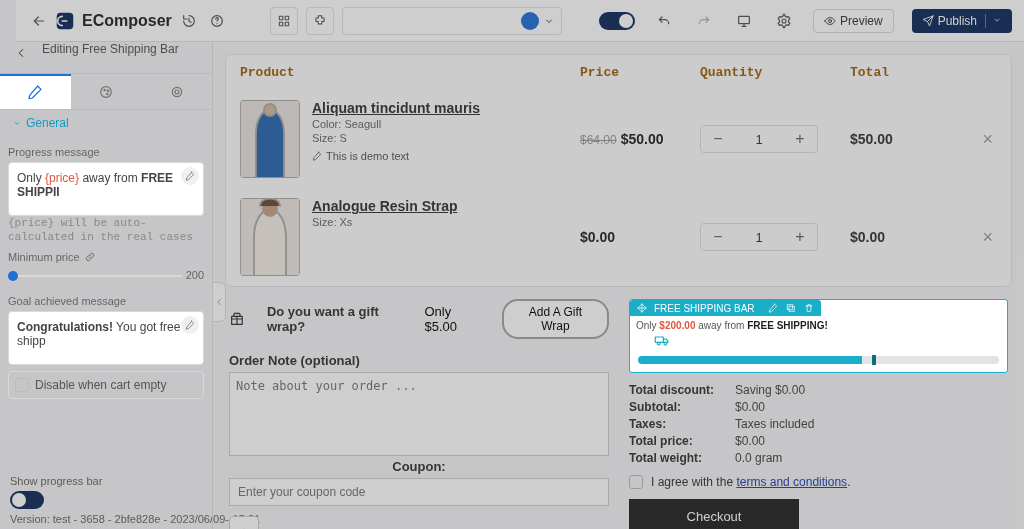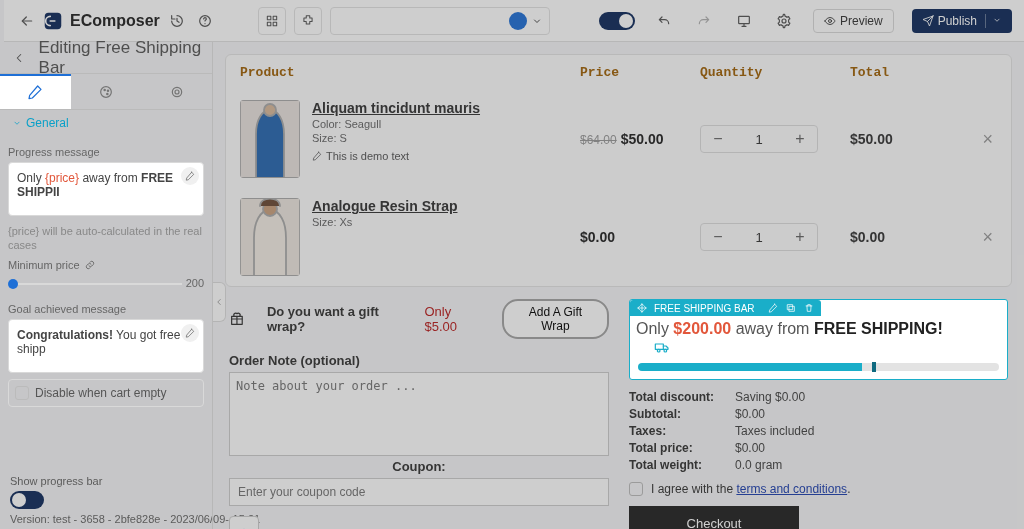--- a/index.html
+++ b/index.html
@@ -1,55 +1,55 @@
 <!DOCTYPE html>
 <html><head>
 <meta charset="utf-8">
 <style>
   * { box-sizing: border-box; margin: 0; padding: 0; }
   body { font-family: -apple-system, BlinkMacSystemFont, "Segoe UI", Arial, sans-serif; background:#f5f5f7; color:#333; font-size:13px; width:1024px; height:529px; overflow:hidden; position:relative; }
   .dim-overlay { position:absolute; inset:0; background:rgba(60,60,60,0.25); z-index:50; pointer-events:none; }
   .bright { position:relative; z-index:60; }
 
   
-  .topbar { position:absolute; top:0; left:4px; right:0; height:42px; display:flex; align-items:center; border-bottom:1px solid #e0e0e0; background:#fff; }
+  .topbar { position:absolute; top:0; left:16px; right:0; height:42px; display:flex; align-items:center; border-bottom:1px solid #e0e0e0; background:#fff; }
   .tb-left { display:flex; align-items:center; gap:6px; padding:0 10px; height:100%; }
   .tb-iconbtn { width:22px; height:22px; display:flex; align-items:center; justify-content:center; color:#555; cursor:pointer; }
   .logo { display:flex; align-items:center; gap:6px; font-weight:700; font-size:16px; color:#222; }
   .logo svg { width:22px; height:22px; }
   .tb-mid { flex:1; display:flex; align-items:center; gap:8px; padding:0 10px; }
   .tb-midgap { width:14px; }
   .tb-grid, .tb-puzzle { width:28px; height:28px; display:flex; align-items:center; justify-content:center; border:1px solid #e2e2e2; border-radius:4px; color:#555; cursor:pointer; }
   .tb-search { flex:0 0 220px; height:28px; border:1px solid #e2e2e2; border-radius:4px; display:flex; align-items:center; justify-content:flex-end; padding-right:6px; }
   .tb-search .chip { width:18px; height:18px; border-radius:50%; background:#1f6fd6; }
   .tb-right { display:flex; align-items:center; gap:18px; padding:0 12px; }
   .toggle-pill { width:36px; height:18px; background:#0f2a5b; border-radius:9px; position:relative; }
   .toggle-pill::after { content:""; position:absolute; right:2px; top:2px; width:14px; height:14px; border-radius:50%; background:#fff; }
   .btn-outline { border:1px solid #d9d9d9; background:#fff; padding:4px 10px; border-radius:4px; font-size:12px; cursor:pointer; display:flex; align-items:center; gap:4px; color:#333; }
   .btn-primary { background:#0f2a5b; color:#fff; border:none; padding:5px 10px; border-radius:4px; font-size:12px; cursor:pointer; display:flex; align-items:center; gap:4px; }
   .btn-primary .suffix { border-left:1px solid rgba(255,255,255,0.35); margin-left:4px; padding-left:6px; }
 
   
-  .subheader { position:absolute; top:42px; left:0; width:212px; height:32px; display:flex; align-items:center; gap:10px; padding:0 10px; background:#f5f5f7; border-bottom:1px solid #e5e5e5; color:#555; font-size:17px; }
+  .subheader { position:absolute; top:42px; left:0; width:212px; height:32px; display:flex; align-items:flex-start; gap:10px; padding:0 10px; background:#f5f5f7; border-bottom:1px solid #e5e5e5; color:#555; font-size:12px; }
 
   
   .tabrow { position:absolute; top:74px; left:0; width:212px; height:36px; display:flex; background:#f5f5f7; border-bottom:1px solid #e5e5e5; }
   .tabrow .tab { flex:1; display:flex; align-items:center; justify-content:center; color:#888; cursor:pointer; }
   .tabrow .tab.active-big { background:#fff; position:relative; }
   .tabrow .tab.active-big svg { stroke:#1e6fd6; }
   .tabrow .tab.active-big::after{content:""; position:absolute; left:0; right:0; top:0; height:2px; background:#1e6fd6;}
 
   
   .leftpanel { position:absolute; top:110px; left:8px; width:196px; bottom:68px; }
   .section-head { display:flex; align-items:center; gap:4px; color:#0aa0c8; font-size:12px; padding:6px 4px 10px; cursor:pointer; }
   .section-head svg { stroke:#0aa0c8; width:10px; height:10px; }
   .field-label { font-size:11px; color:#666; margin:6px 0 4px; display:flex; align-items:center; gap:4px;}
   .textbox { border:1px solid #d9d9d9; border-radius:4px; background:#fff; width:100%; min-height:54px; padding:8px; font-size:12px; color:#444; position:relative; }
   .textbox .pencil { position:absolute; top:4px; right:4px; width:18px; height:18px; border-radius:50%; background:#f0f0f0; display:flex; align-items:center; justify-content:center; color:#666; font-size:10px; }
-  .note { font-size:11px; color:#888; margin-top:8px; line-height:1.3; }
+  .note { font-size:11px; color:#888; margin-top:0; line-height:1.3;font-family:Liberation Mono, monospace; }
   .slider { position:relative; height:18px; margin:4px 0 10px; }
   .slider .track { position:absolute; top:8px; left:0; right:22px; height:2px; background:#d9d9d9; }
   .slider .thumb { position:absolute; top:4px; left:0; width:10px; height:10px; border-radius:50%; background:#1e6fd6; }
   .slider .val { position:absolute; right:0; top:2px; font-size:11px; color:#666; }
   .checkbox-row { display:flex; align-items:center; gap:6px; font-size:12px; color:#555; margin-top:6px; border:1px solid #d9d9d9; border-radius:4px; padding:6px;}
   .checkbox-box { width:14px; height:14px; border:1px solid #bbb; border-radius:3px; }
 
   .below-panel { position:absolute; left:10px; width:196px; bottom:20px; }
   .switch { width:34px; height:18px; background:#0f2a5b; border-radius:9px; position:relative; margin-top:4px; }
   .switch::after { content:""; position:absolute; left:2px; top:2px; width:14px; height:14px; border-radius:50%; background:#fff; }
@@ -72,32 +72,32 @@
   .price-now { font-weight:700; color:#222; font-size:14px;}
   .qty-box { display:flex; align-items:center; border:1px solid #ddd; border-radius:4px; width:118px; justify-content:space-between; padding:4px 8px;}
   .qty-btn { width:18px; text-align:center; color:#666; cursor:pointer; font-size:16px;}
   .row-total { font-weight:700; font-size:14px; display:flex; align-items:center; justify-content:space-between; padding-right:4px;}
   .row-total .x { color:#999; font-weight:400; cursor:pointer; font-size:18px;}
 
   .below-cart { display:flex; gap:20px; margin:10px 16px; }
   .leftcol { flex:0 0 380px; }
   .giftrow { display:flex; align-items:center; gap:22px; font-size:13px;}
   .gift-btn { border:2px solid #a3a3a3; border-radius:16px; padding:4px 14px; font-size:12px; cursor:pointer; background:#fff;}
-  .gift-price { color:#b91c1c; }
+  .gift-price { color:#000000; }
   .order-note-label { margin-top:14px; font-weight:600; font-size:13px;}
   .note-ta { width:100%; height:84px; border:1px solid #ccc; margin-top:4px; font-family:monospace; font-size:12px; padding:6px; color:#888; resize:none;}
   .coupon-label { font-weight:600; font-size:13px;text-align:center;}
   .coupon-input { width:100%; border:1px solid #ccc; margin-top:4px; padding:6px 8px; font-size:12px; color:#888;}
   .scroll-top { width:30px; height:30px; border:1px solid #ccc; border-radius:4px; display:flex; align-items:center; justify-content:center; color:#1e6fd6; margin-top:10px; cursor:pointer; background:#fff;}
 
   .rightcol { flex:1; position:relative; }
   .shipbar-edit { border:1px solid #1aaec9; background:#fff; border-radius:3px; padding:0 0 8px 0; position:relative;}
   .shipbar-tag { display:inline-flex; align-items:center; gap:6px; background:#1aaec9; color:#fff; font-size:10px; padding:2px 6px; border-radius:3px 3px 0 0;}
   .shipbar-tag .mini-icon { width:12px; height:12px; display:flex; align-items:center; justify-content:center; }
-  .shipbar-line { font-size:16px; color:#555; padding:4px 6px 0;}
+  .shipbar-line { font-size:10px; color:#555; padding:4px 6px 0;}
   .shipbar-line .price { color:#e2573b; font-weight:600;}
   .shipbar-line b { color:#222; }
   .track-icon { color:#1aaec9; font-size:18px; margin:2px 0 0 22px;}
   .progbar { height:8px; margin:2px 8px 0; background:linear-gradient(to right,#1aaec9 0 62%, #e3e3e3 62% 100%); border-radius:4px; position:relative;}
   .progbar::after{content:""; position:absolute; right:34%; top:-1px; width:4px; height:10px; background:#0f6a80;}
   .totals { margin-top:10px; font-size:12px; color:#444;}
   .totals div { display:flex; gap:10px; margin:3px 0; }
   .totals .lab { width:96px; font-weight:600; color:#333; }
   .agree { margin-top:10px; display:flex; align-items:center; gap:8px; font-size:12px;}
   .agree a { color:#1e40af; text-decoration:underline; }

